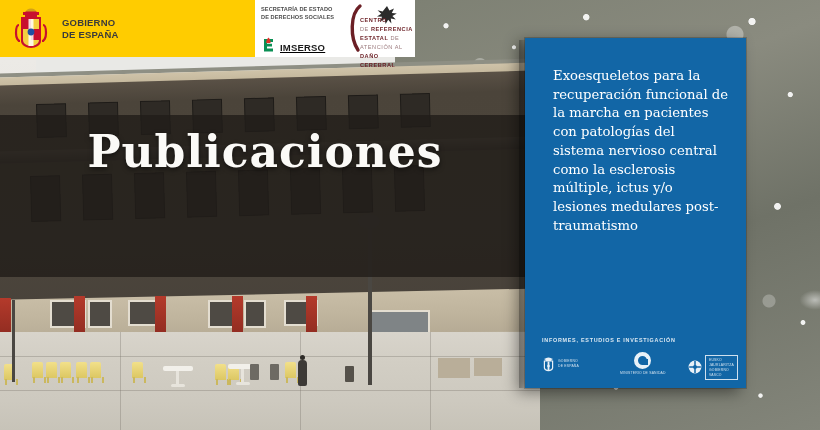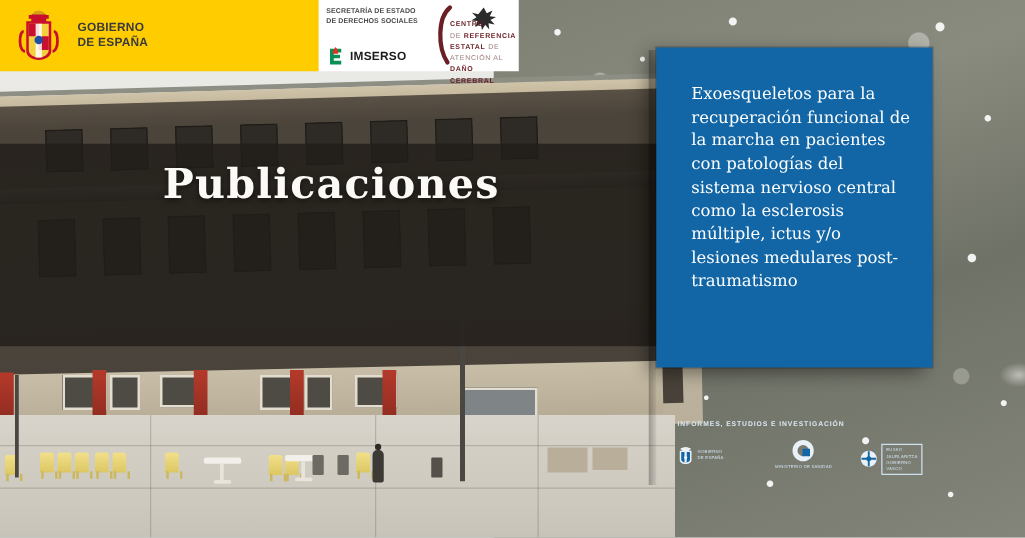--- a/index.html
+++ b/index.html
@@ -151,21 +151,21 @@
   .title-text {
     position:absolute; left:0; top:128px; width:530px;
     text-align:center; color:#fbfaf7;
     font-family:"DejaVu Serif", serif;
     font-weight:700;
     line-height:1.02;
     letter-spacing:1px;
     text-shadow:0 2px 5px rgba(0,0,0,.55);
   }
   .title-l1 { font-size:52px; }
-  .title-l2 { font-size:33px; margin-top:2px; }
+  .title-l2 { font-size:44px; margin-top:2px; }
   .tl-orn {
     background-image:
       radial-gradient(circle at 3px 3px, rgba(40,35,30,.55) 0 1.3px, rgba(0,0,0,0) 1.9px),
       radial-gradient(circle at 9px 8px, rgba(40,35,30,.45) 0 1.1px, rgba(0,0,0,0) 1.7px),
       radial-gradient(circle at 6px 13px, rgba(40,35,30,.5) 0 1.4px, rgba(0,0,0,0) 2px);
     background-size:12px 17px;
     -webkit-background-clip:text; background-clip:text;
   }
 
   
@@ -181,31 +181,31 @@
     font-size:9.5px; font-weight:700; color:#3b3b3b; line-height:1.25; letter-spacing:.2px;
   }
   .min-label {
     font-size:8.2px; font-weight:700; color:#4a4a4a; line-height:1.35; letter-spacing:.1px;
   }
   .gov-white {
     width:160px; background:#fff; display:flex; align-items:stretch;
   }
   .sec-block { width:92px; padding:5px 4px 4px 6px; display:flex; flex-direction:column; justify-content:space-between; }
   .sec-title { font-size:5.6px; font-weight:700; color:#4d4d4d; line-height:1.5; letter-spacing:.1px; }
-  .imserso-row { display:flex; align-items:center; gap:4px; }
+  .imserso-row { display:flex; align-items:flex-end; gap:4px;text-decoration:underline; }
   .imserso-mark { width:15px; height:16px; position:relative; }
   .imserso-word { font-size:9.5px; font-weight:700; color:#1b1b1b; letter-spacing:.2px; }
   .crea-block { width:68px; position:relative; padding-top:6px; }
   .crea-lines { position:absolute; left:13px; top:16px; font-size:5.6px; line-height:1.62; color:#6b1f25; letter-spacing:.55px; }
   .crea-lines b { color:#6b1f25; }
   .crea-lines .lt { color:#9c7b7e; font-weight:400; }
 
   
   .book {
-    position:absolute; left:525px; top:38px; width:221px; height:256px;
+    position:absolute; left:525px; top:38px; width:221px; height:350px;
     background:#1266a6;
     box-shadow:-7px 4px 14px rgba(0,0,0,.45), 0 0 0 1px rgba(0,0,0,.18);
     z-index:5;
   }
   .book-title {
     position:absolute; left:28px; top:29px; width:176px;
     font-family:"DejaVu Serif", serif;
     font-size:13.2px; line-height:1.42; color:#ffffff;
   }
   .book-sub {

